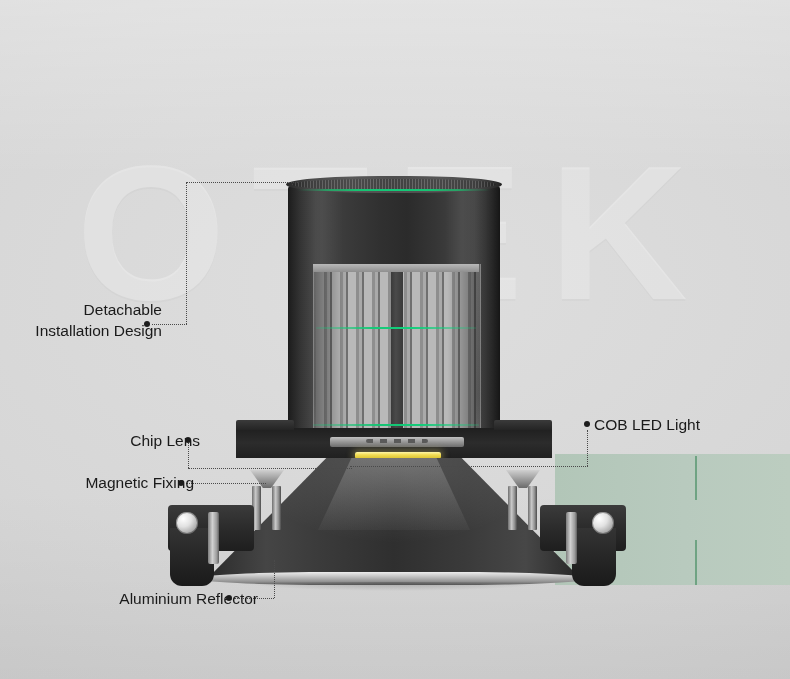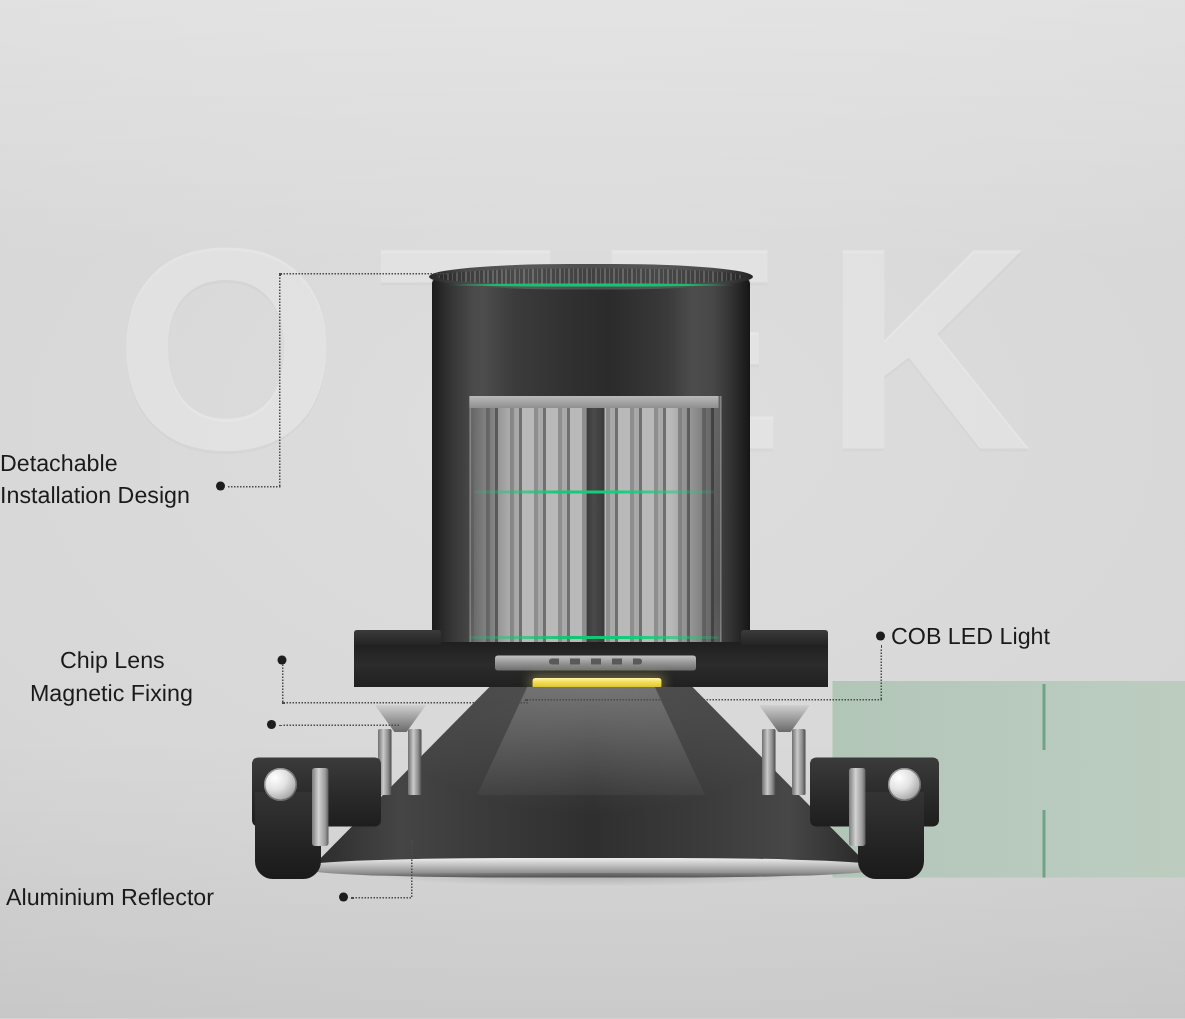--- a/index.html
+++ b/index.html
@@ -60,21 +60,21 @@
   .dim-top{top:456px;height:44px;}
   .dim-bot{top:540px;height:45px;}
 
   
   .dot-h{position:absolute;height:0;border-top:1px dotted #4a4a4a;}
   .dot-v{position:absolute;width:0;border-left:1px dotted #4a4a4a;}
   .bullet{position:absolute;width:6px;height:6px;border-radius:50%;background:#1d1d1d;}
 
   
   .lbl{position:absolute;font-size:15.5px;color:#1a1a1a;line-height:21px;white-space:pre-line;}
-  .lbl-r{}
+  .lbl-r{text-align:right;padding-left:20px;}
 
   
   #product{position:absolute;left:0;top:0;width:790px;height:679px;}
 
   
   .barrel{
     position:absolute;left:288px;top:186px;width:212px;height:262px;
     background:linear-gradient(90deg,
       #1c1c1c 0%, #2e2e2e 6%, #434343 16%, #3a3a3a 28%,
       #303030 44%, #2b2b2b 56%, #363636 70%, #434343 82%, #2c2c2c 93%, #161616 100%);
@@ -307,25 +307,25 @@
   <div class="lbl lbl-r" style="left:0px;top:299px;width:142px;">Detachable
 Installation Design</div>
 
   <div class="dot-v" style="left:188px;top:440px;height:28px;"></div>
   <div class="dot-h" style="left:188px;top:468px;width:164px;"></div>
   <div class="bullet" style="left:185px;top:437px;"></div>
   <div class="lbl lbl-r" style="left:40px;top:430px;width:140px;">Chip Lens</div>
 
   <div class="dot-h" style="left:186px;top:483px;width:80px;"></div>
   <div class="bullet" style="left:178px;top:480px;"></div>
-  <div class="lbl lbl-r" style="left:20px;top:452px;width:154px;">Magnetic Fixing</div>
+  <div class="lbl lbl-r" style="left:20px;top:472px;width:154px;">Magnetic Fixing</div>
 
   <div class="dot-h" style="left:234px;top:598px;width:40px;"></div>
   <div class="dot-v" style="left:274px;top:560px;height:38px;"></div>
   <div class="bullet" style="left:226px;top:595px;"></div>
-  <div class="lbl lbl-r" style="left:4px;top:588px;width:202px;">Aluminium Reflector</div>
+  <div class="lbl lbl-r" style="left:36px;top:588px;width:202px;">Aluminium Reflector</div>
 
   <div class="dot-v" style="left:587px;top:430px;height:36px;"></div>
   <div class="dot-h" style="left:350px;top:466px;width:238px;"></div>
   <div class="bullet" style="left:584px;top:421px;"></div>
   <div class="lbl" style="left:594px;top:414px;width:190px;">COB LED Light</div>
 
 </div>
 
 </body></html>

